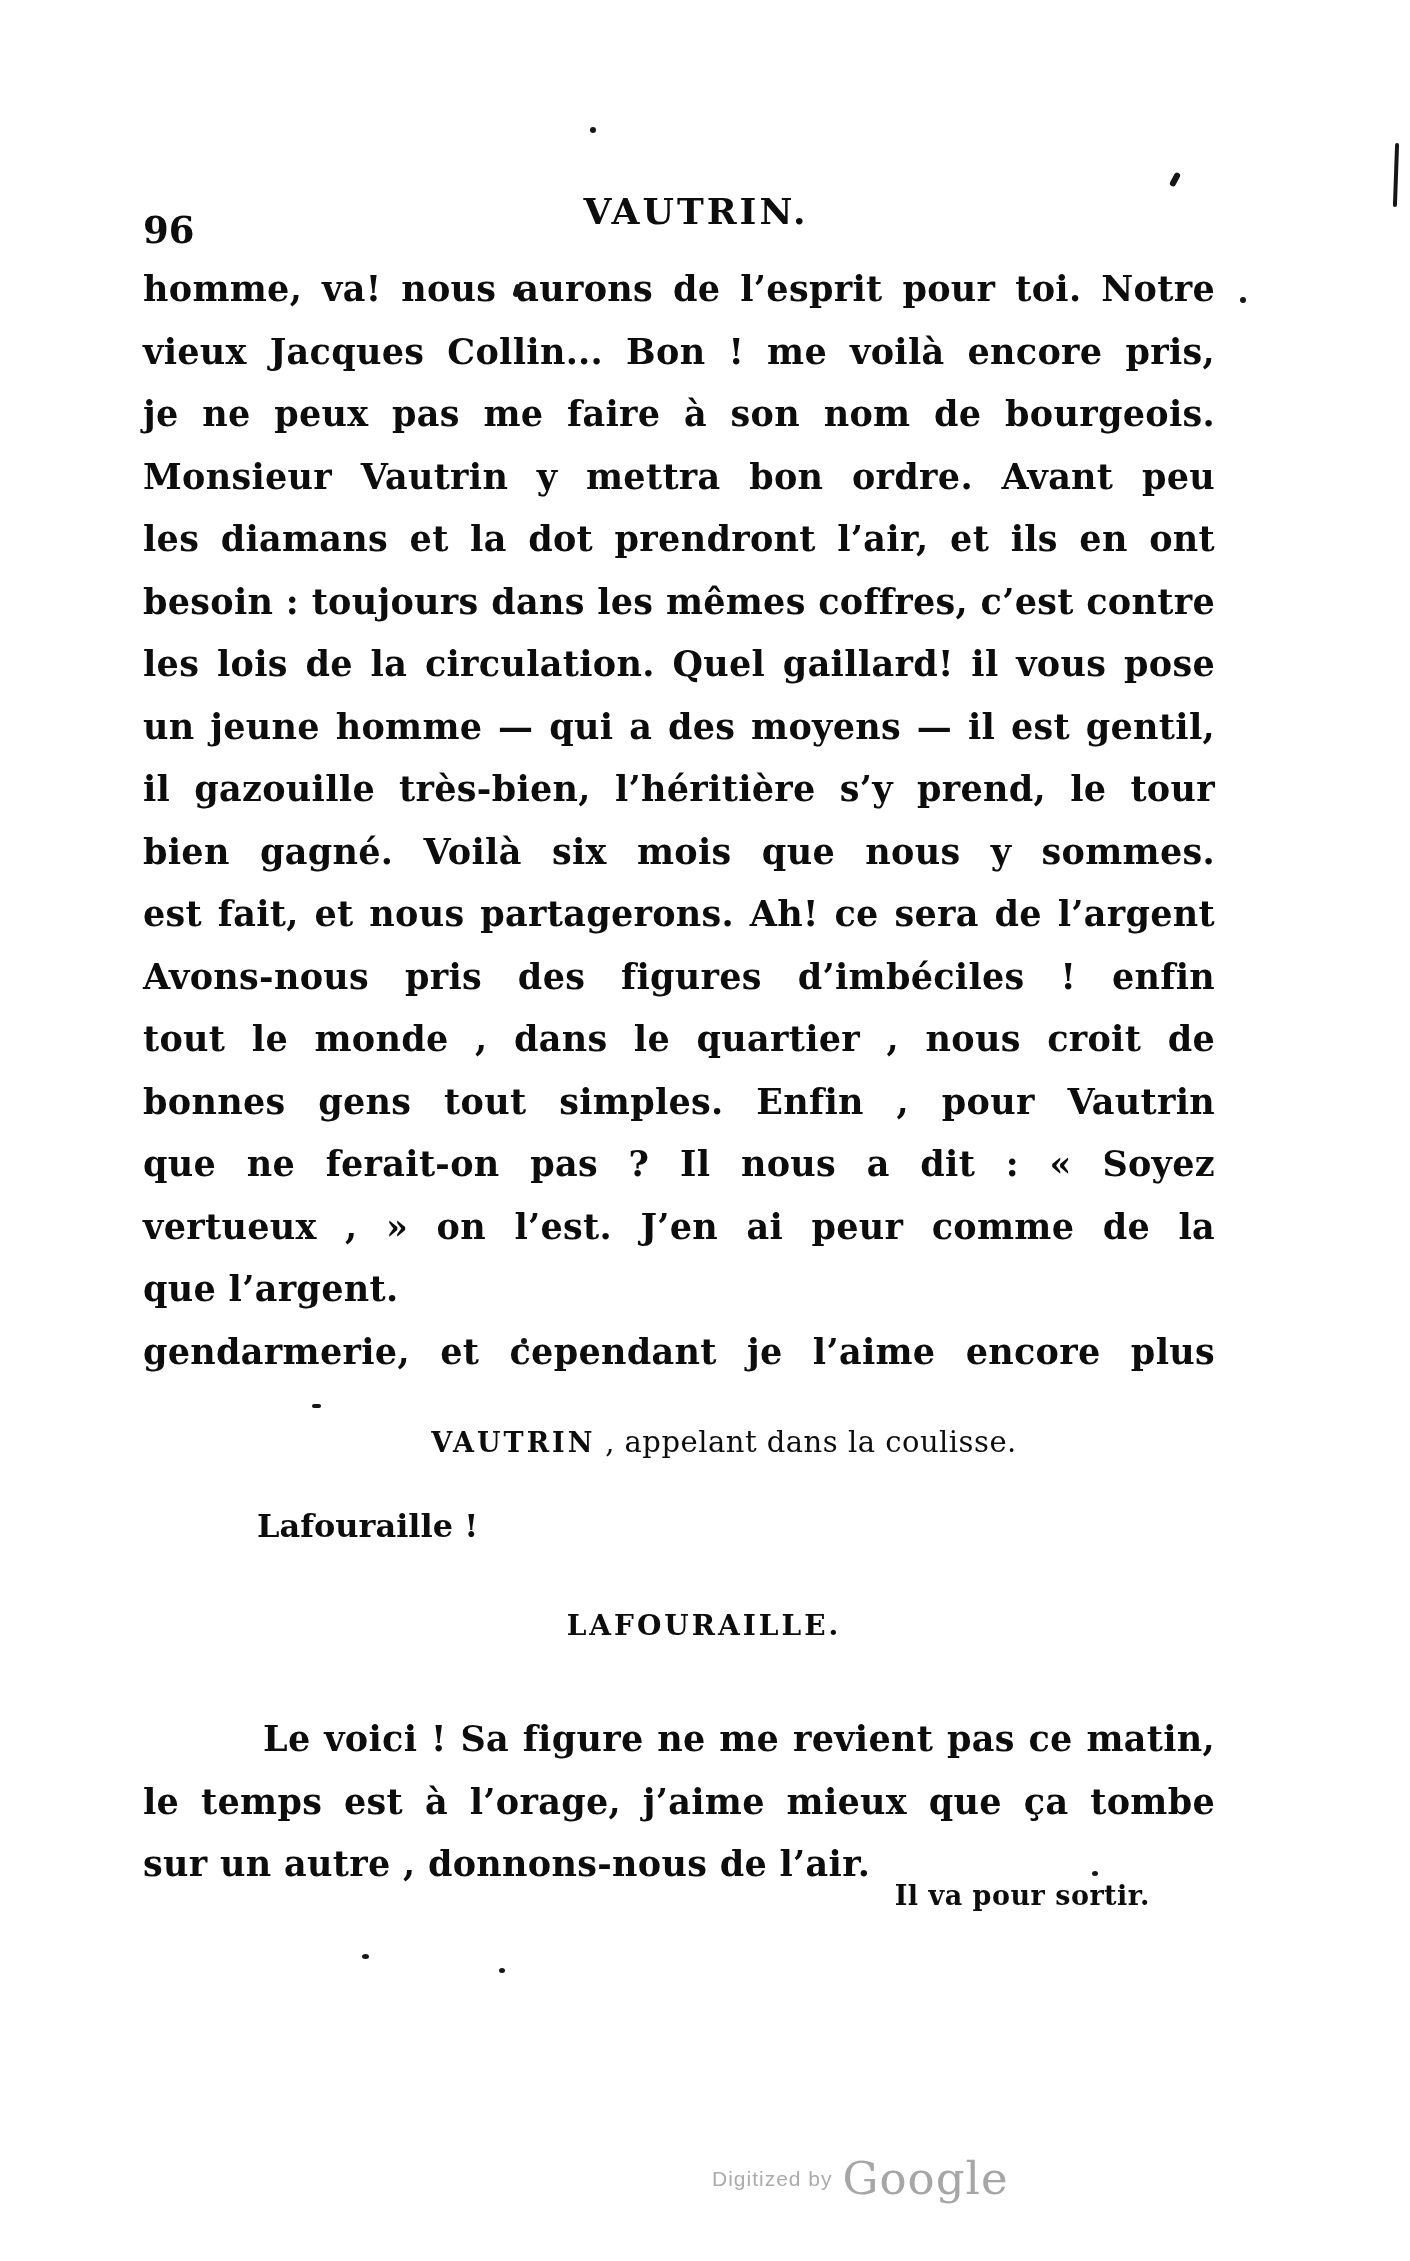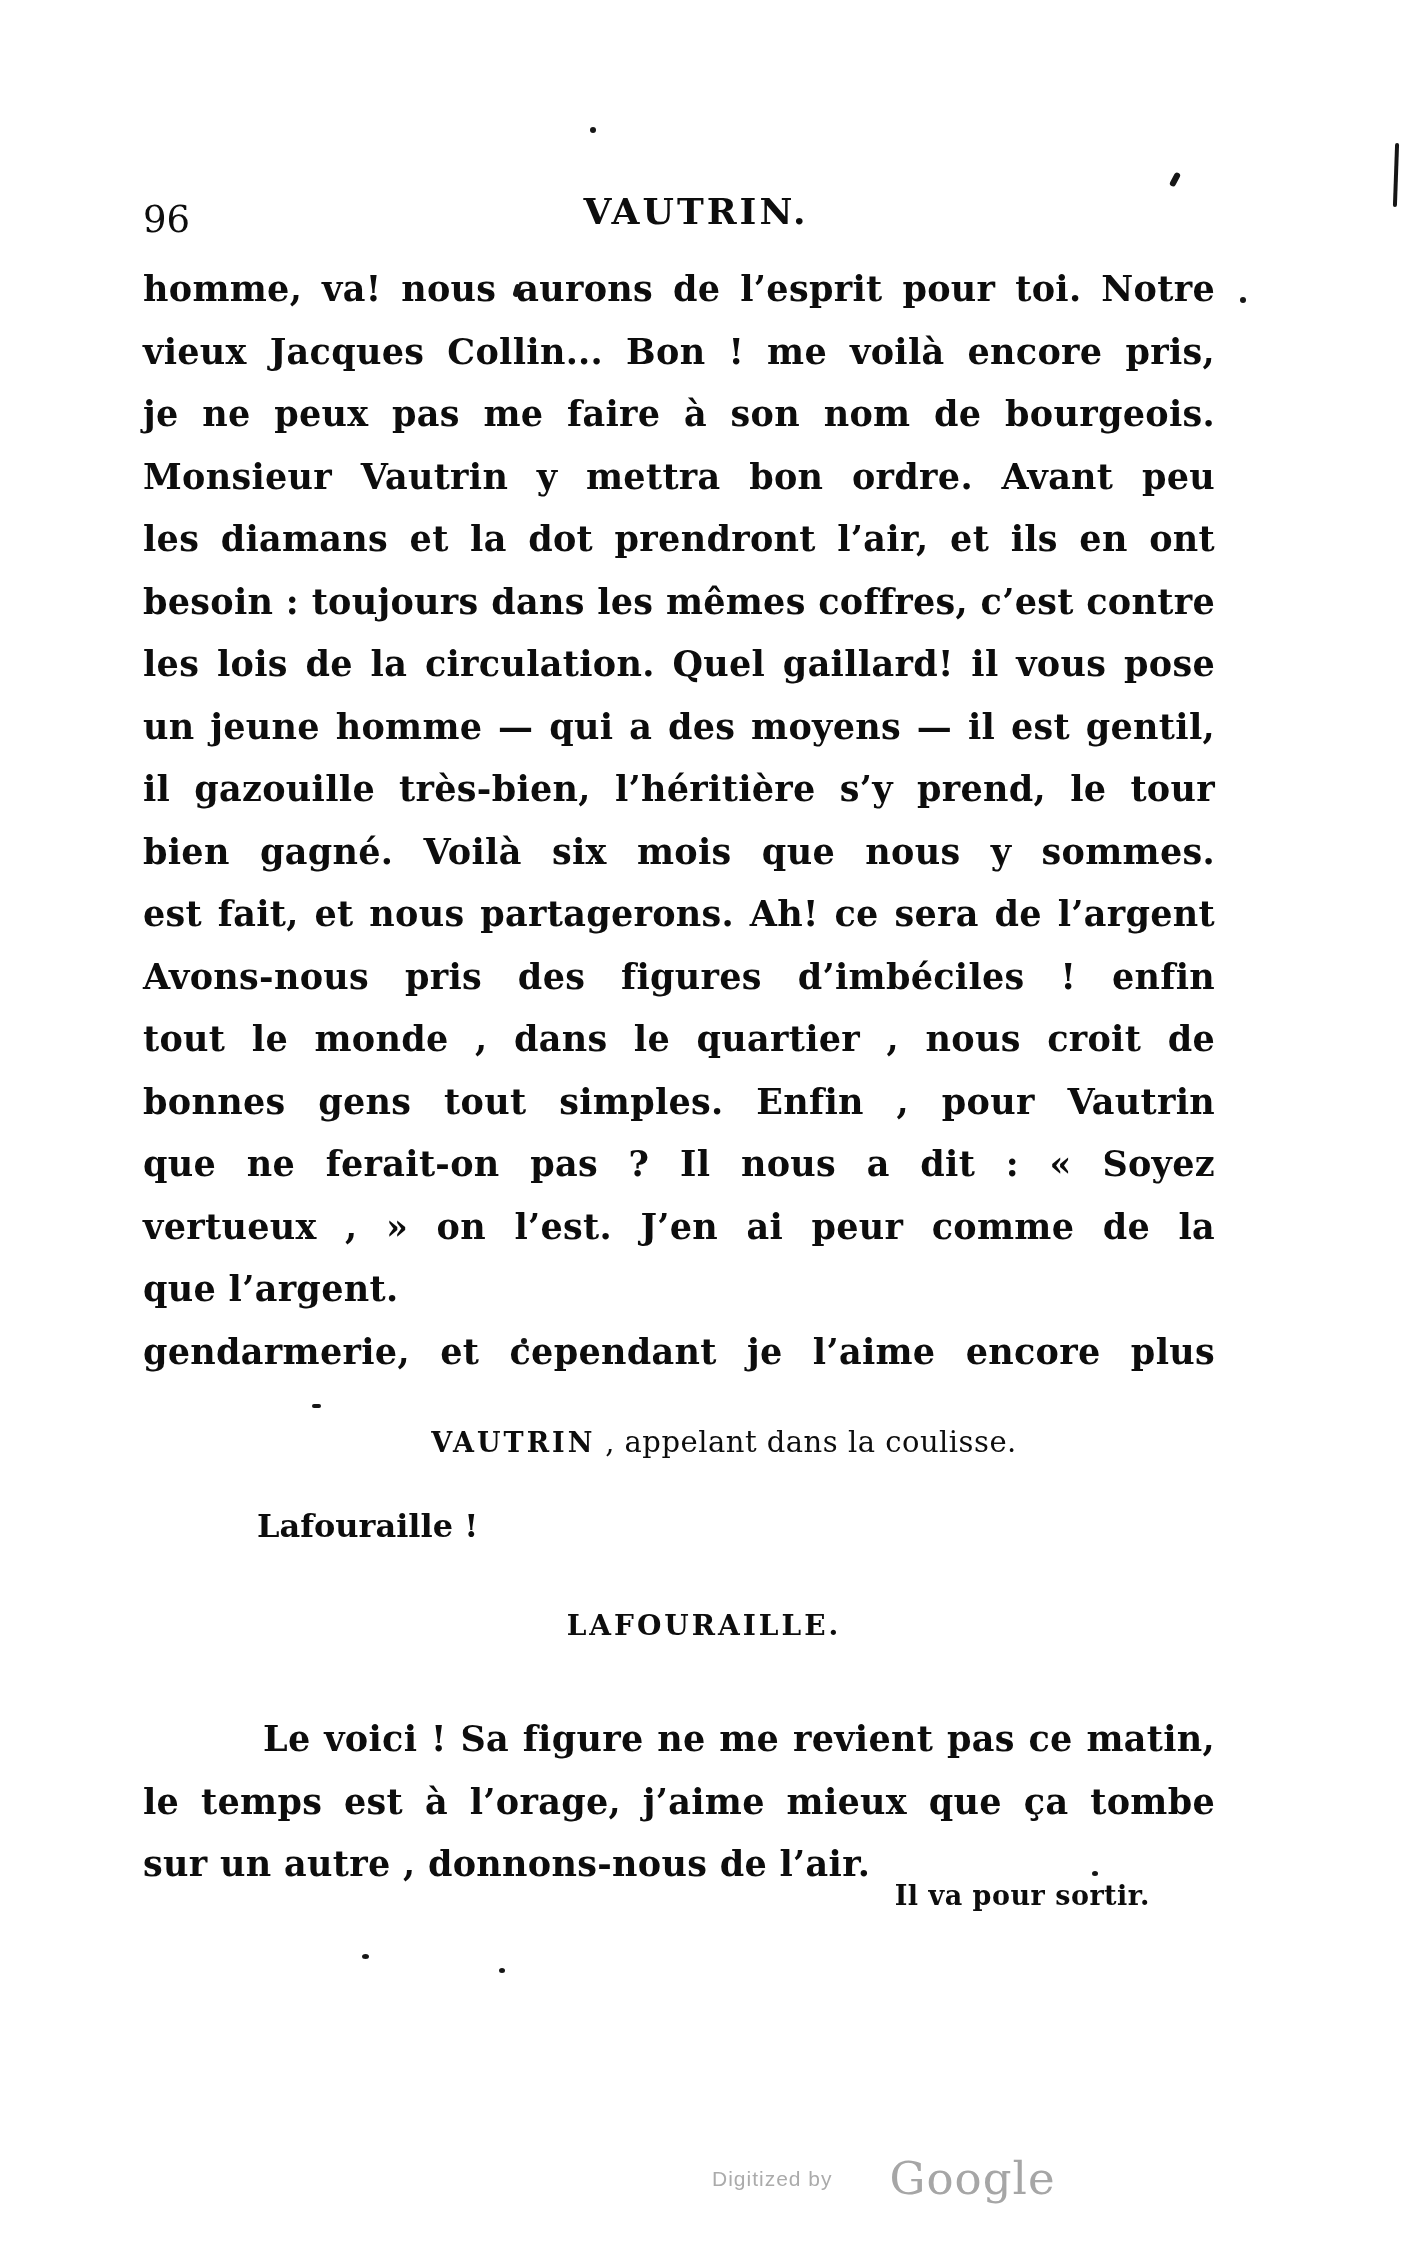--- a/index.html
+++ b/index.html
@@ -10,22 +10,22 @@
     margin: 0 auto;
     background: #ffffff;
     font-family: "DejaVu Serif", "Liberation Serif", serif;
     color: #0d0d0d;
     overflow: hidden;
   }
   .abs { position: absolute; }
 
   
   .page-number {
-    left: 143px; top: 198px;
-    font-size: 37px; font-weight: normal;
+    left: 143px; top: 208px;
+    font-size: 37px; font-weight: bold;
   }
   .running-title {
     left: 143px; top: 190px; width: 1072px;
     text-align: center; padding-left: 34px; box-sizing: border-box;
     font-size: 36px; font-weight: bold; letter-spacing: 3px;
   }
 
   
   .text-col { left: 143px; width: 1072px; }
   .line {
@@ -66,21 +66,21 @@
   .watermark {
     left: 712px; top: 2152px;
     display: flex; align-items: center; gap: 10px;
   }
   .wm-prefix {
     font-family: "Liberation Sans", "DejaVu Sans", sans-serif;
     font-size: 21px; color: #ababab; letter-spacing: 1px;
   }
   .wm-logo {
     font-family: "DejaVu Serif", serif;
-    font-size: 45px; color: #a6a6a6; letter-spacing: 1px; margin-left: 47px;
+    font-size: 45px; color: #a6a6a6; letter-spacing: 1px;
   }
 
   
   .speck { position: absolute; background: #161616; }
   .dot { border-radius: 50%; }
 </style>
 </head>
 <body>
 
 <div class="page">

